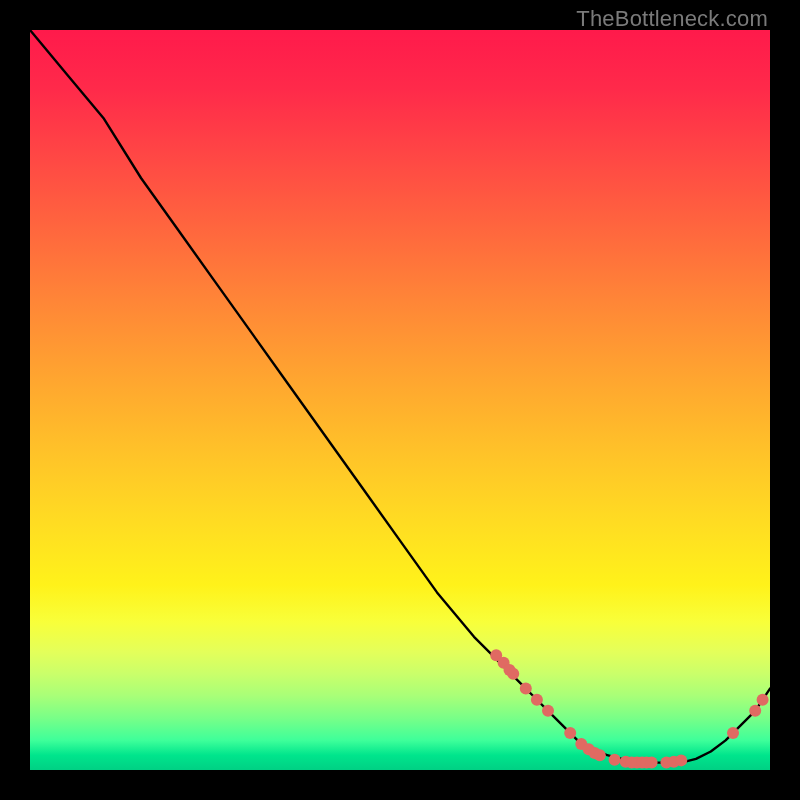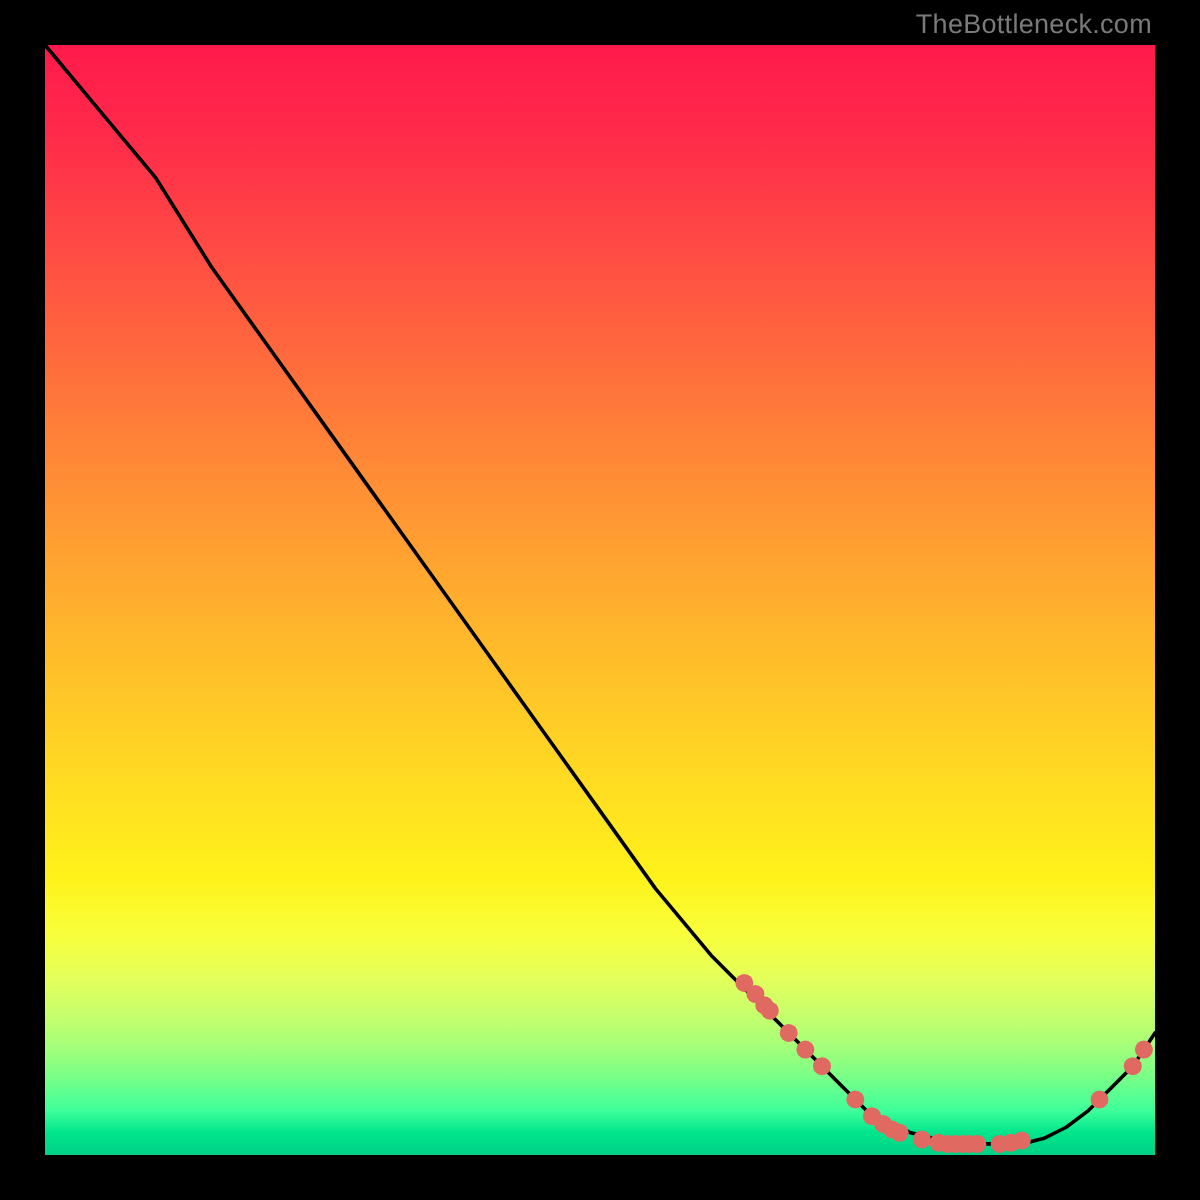--- a/index.html
+++ b/index.html
@@ -43,21 +43,21 @@
       #3eff9a 96%,
       #00e58c 98%,
       #00d084 100%
     );
   }
   .watermark {
     position: absolute;
     top: 6px;
     right: 32px;
     color: #7a7a7a;
-    font-size: 18px;
+    font-size: 22px;
     letter-spacing: 0.2px;
     user-select: none;
   }
   svg.curve {
     position: absolute;
     left: 0;
     top: 0;
     width: 740px;
     height: 740px;
     overflow: visible;

